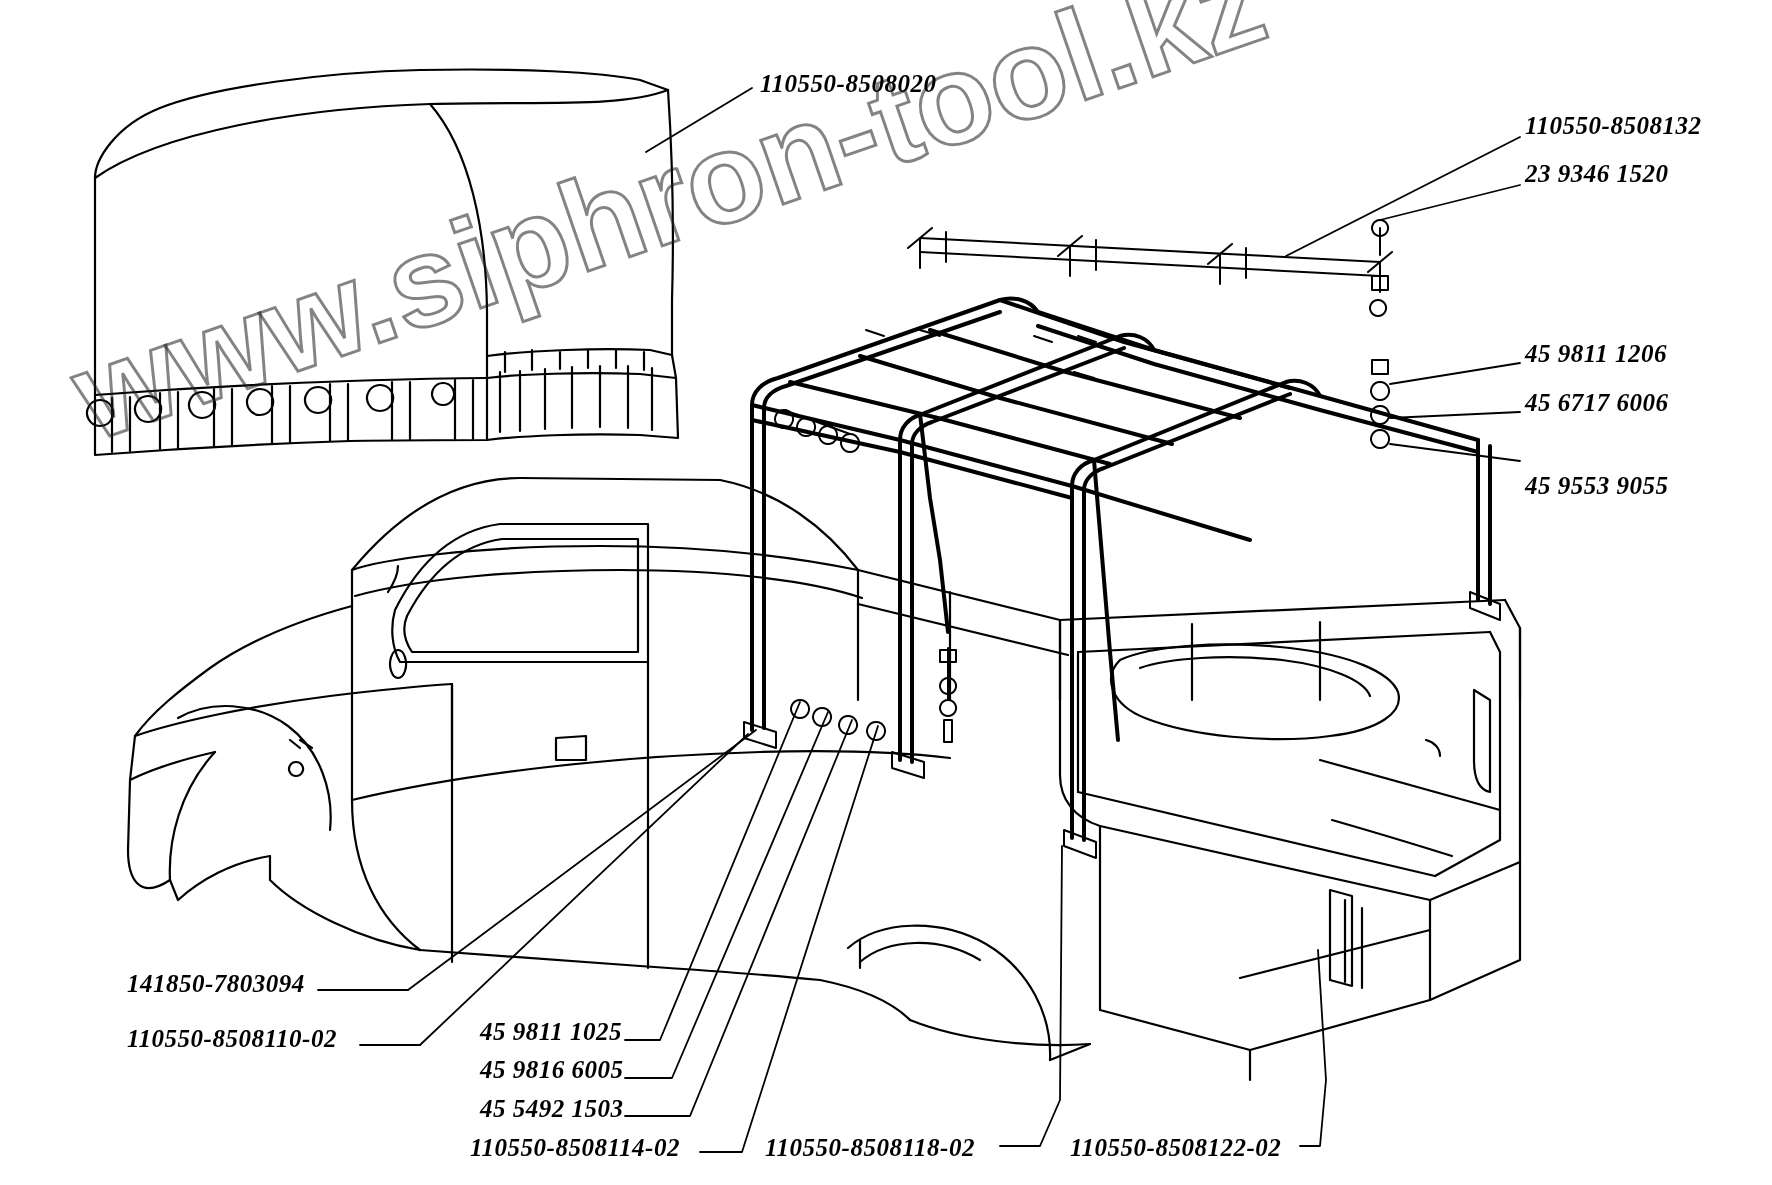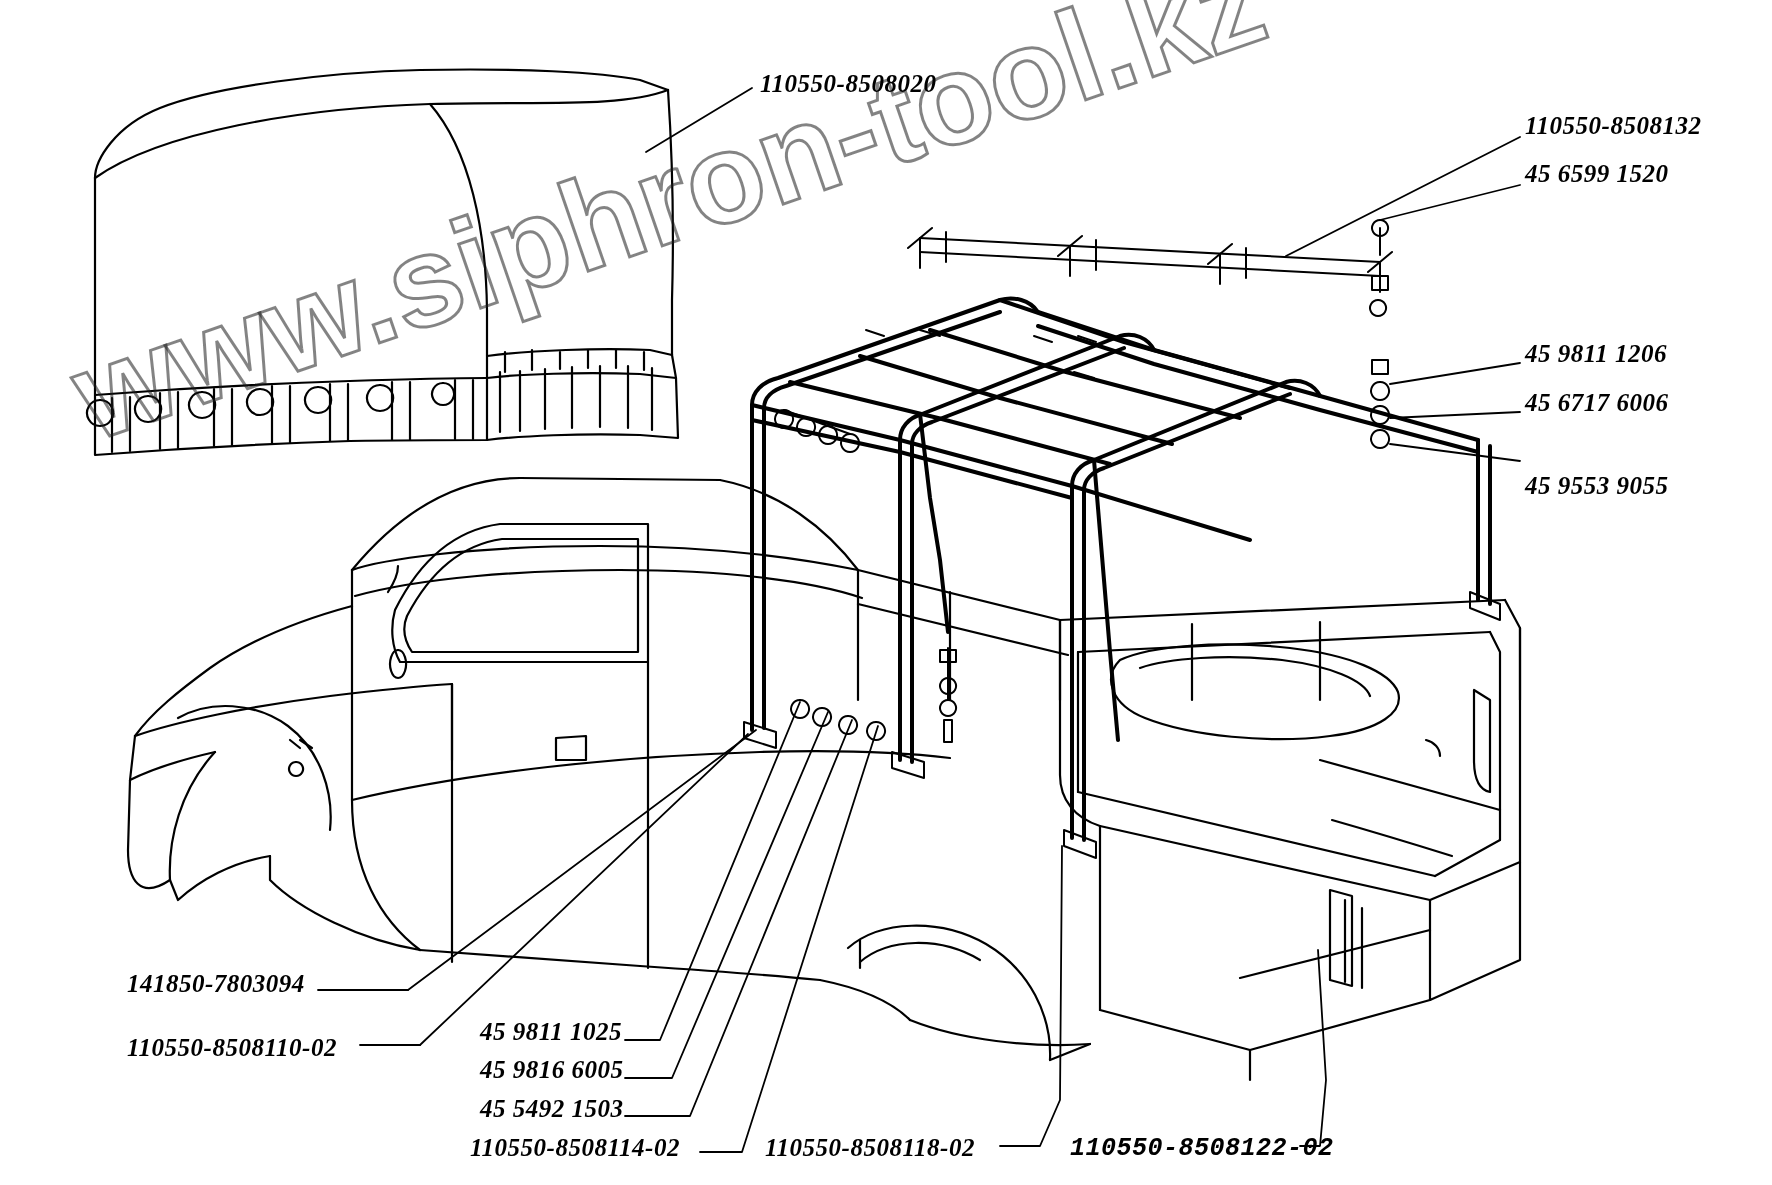--- a/index.html
+++ b/index.html
@@ -231,26 +231,26 @@
       </g>
     </g>
   </svg>
 
   <div class="wm">
     <span>www.siphron-tool.kz</span>
   </div>
 
   <div class="lbl" style="left:760px;top:70px;text-align:center;">110550-8508020</div>
   <div class="lbl" style="left:1525px;top:112px;font-family:Liberation Serif, serif;">110550-8508132</div>
-  <div class="lbl" style="left:1525px;top:160px;">45 6599 1520</div>
+  <div class="lbl" style="left:1525px;top:160px;">23 9346 1520</div>
   <div class="lbl" style="left:1525px;top:340px;">45 9811 1206</div>
   <div class="lbl" style="left:1525px;top:389px;">45 6717 6006</div>
   <div class="lbl" style="left:1525px;top:438px;margin-top:34px;">45 9553 9055</div>
   <div class="lbl" style="left:127px;top:970px;">141850-7803094</div>
-  <div class="lbl" style="left:127px;top:1025px;margin-top:9px;">110550-8508110-02</div>
+  <div class="lbl" style="left:127px;top:1025px;">110550-8508110-02</div>
   <div class="lbl" style="left:480px;top:1018px;">45 9811  1025</div>
   <div class="lbl" style="left:480px;top:1056px;">45 9816 6005</div>
   <div class="lbl" style="left:480px;top:1095px;">45 5492 1503</div>
   <div class="lbl" style="left:470px;top:1134px;">110550-8508114-02</div>
   <div class="lbl" style="left:765px;top:1134px;font-style:italic;">110550-8508118-02</div>
-  <div class="lbl" style="left:1070px;top:1134px;font-family:Liberation Mono, monospace;">110550-8508122-02</div>
+  <div class="lbl" style="left:1070px;top:1134px;">110550-8508122-02</div>
 
 </div>
 
 </body></html>

